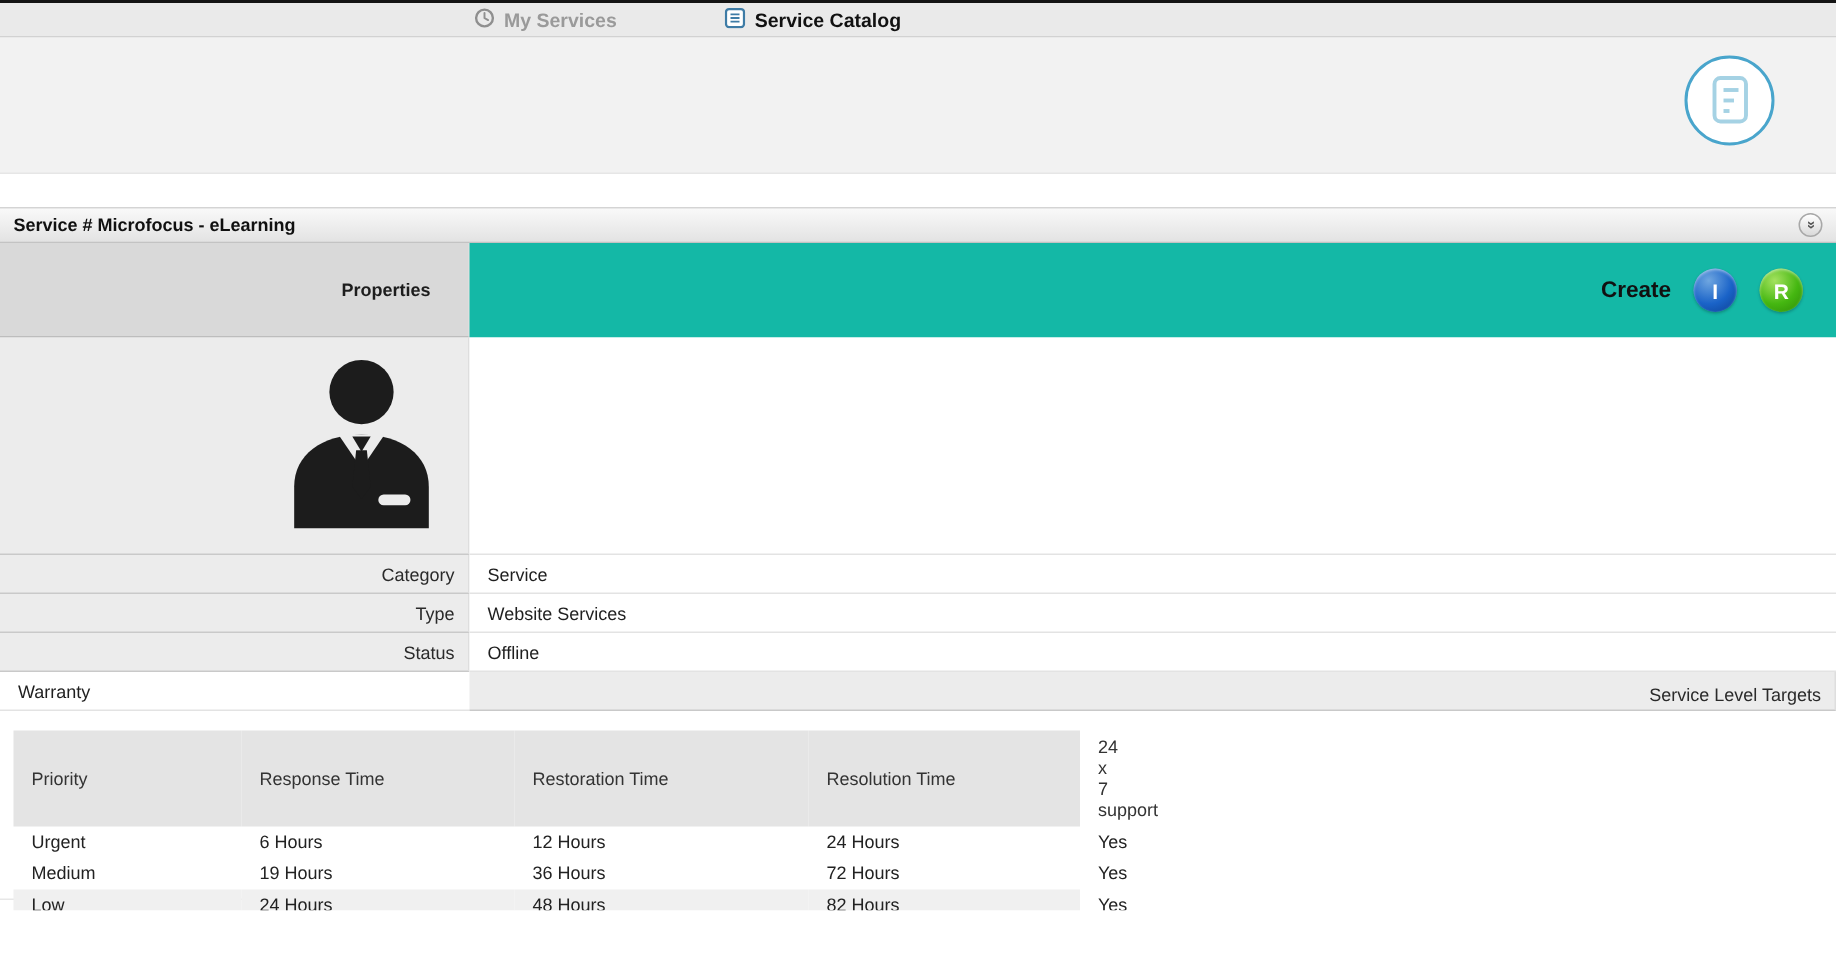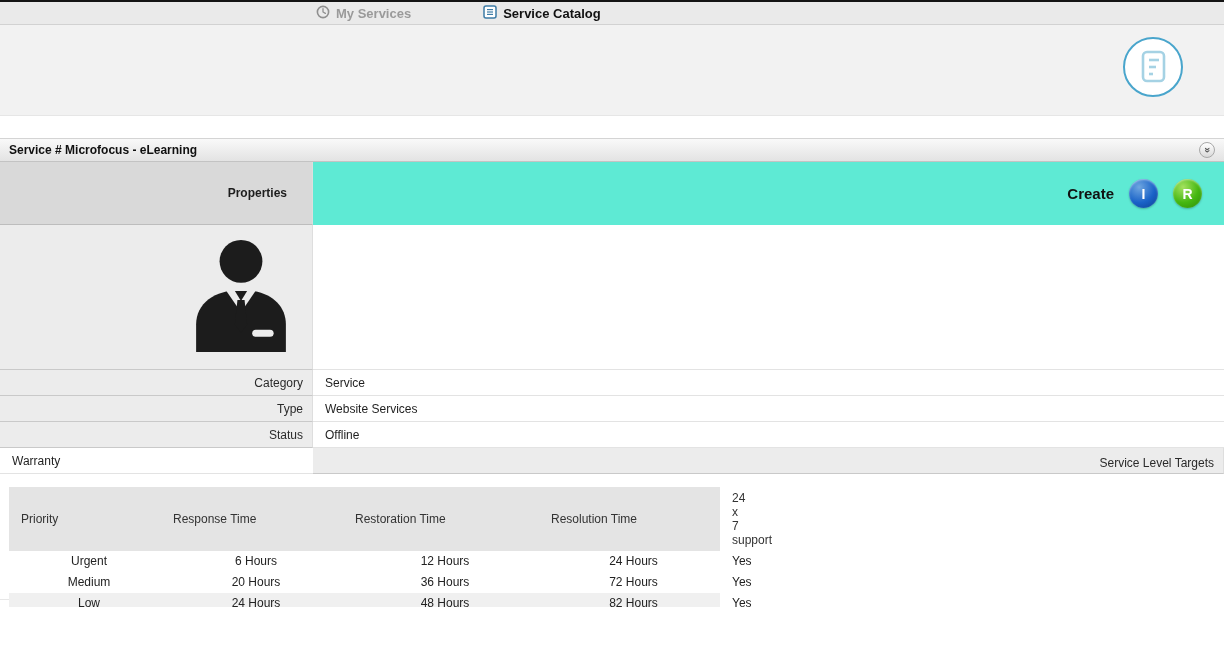--- a/index.html
+++ b/index.html
@@ -34,21 +34,21 @@
 
   
   .content { position:absolute; top:162px; left:0; width:100%;
              display:grid; grid-template-columns:313px 1fr;
              grid-template-rows:63px 145px 26px 26px 26px 26px 126px; }
   .lcell { background:#ececec; border-right:1px solid #dedede; }
   .props-band { background:#d9d9d9; border-bottom:1px solid #bdbdbd;
                 display:flex; align-items:center; justify-content:flex-end;
                 padding-right:25px; font-size:12px; font-weight:bold; color:#1d1d1d; }
   .create-band { display:flex; align-items:center; justify-content:flex-end;
-                 padding-right:22px; gap:15px; background:#5eead4; }
+                 padding-right:22px; gap:15px; background:#14b8a6; }
   .create-label { font-size:15px; font-weight:bold; color:#111; }
   .round-btn { width:29px; height:29px; border-radius:50%; color:#fff; font-weight:bold;
                font-size:14px; display:flex; align-items:center; justify-content:center;
                cursor:pointer; border:none;
                box-shadow:inset 0 1px 2px rgba(255,255,255,.5), 0 1px 2px rgba(0,0,0,.25); }
   .round-btn.i { background:radial-gradient(circle at 35% 28%, #6fa6e0, #1a63c8 55%, #0c3f90); }
   .round-btn.r { background:radial-gradient(circle at 35% 28%, #a4e25f, #45b711 55%, #2d8a06); }
 
   .avatar-cell { display:flex; align-items:center; justify-content:flex-end;
                  padding-right:20px; border-bottom:1px solid #c9c9c9; }
@@ -64,21 +64,21 @@
   .targets-label-cell { align-items:flex-start; padding-top:8px; border-bottom:1px solid #c9c9c9; }
   .targets-cell { background:#fff; padding:13px 2px 0 9px; border-bottom:1px solid #e7e7e7; }
 
   table.targets { width:100%; border-collapse:collapse; font-size:12px; color:#222; table-layout:fixed; }
   table.targets col.c1 { width:152px; }
   table.targets col.c2 { width:182px; }
   table.targets col.c3 { width:196px; }
   table.targets col.c4 { width:181px; }
   table.targets th { background:#e4e4e4; font-weight:normal; text-align:left;
                      padding:4px 4px 4px 12px; color:#333; }
-  table.targets td { padding:3px 4px 4px 12px;text-align:center; }
+  table.targets td { padding:3px 4px 4px 12px; }
   table.targets tr.alt { background:#f0f0f0; }
 
   
   .buttons { position:absolute; top:617px; right:17px; display:flex; gap:13px; }
   .btn { min-width:100px; height:20px; border-radius:10px; border:1px solid #8a8a8a;
          background:linear-gradient(#b5b5b5,#8f8f8f); color:#fff; font-weight:bold;
          font-size:12px; font-family:"Liberation Sans",sans-serif;
          display:flex; align-items:center; justify-content:center; padding:0 18px; cursor:pointer; }
   .bottom-rule { position:absolute; top:644px; left:0; width:100%; border-top:1px solid #e0e0e0; }
 </style>
@@ -185,21 +185,21 @@
         <tbody>
           <tr>
             <td>Urgent</td>
             <td>6 Hours</td>
             <td>12 Hours</td>
             <td>24 Hours</td>
             <td>Yes</td>
           </tr>
           <tr>
             <td>Medium</td>
-            <td>20 Hours</td>
+            <td>19 Hours</td>
             <td>36 Hours</td>
             <td>72 Hours</td>
             <td>Yes</td>
           </tr>
           <tr class="alt">
             <td>Low</td>
             <td>24 Hours</td>
             <td>48 Hours</td>
             <td>82 Hours</td>
             <td>Yes</td>

